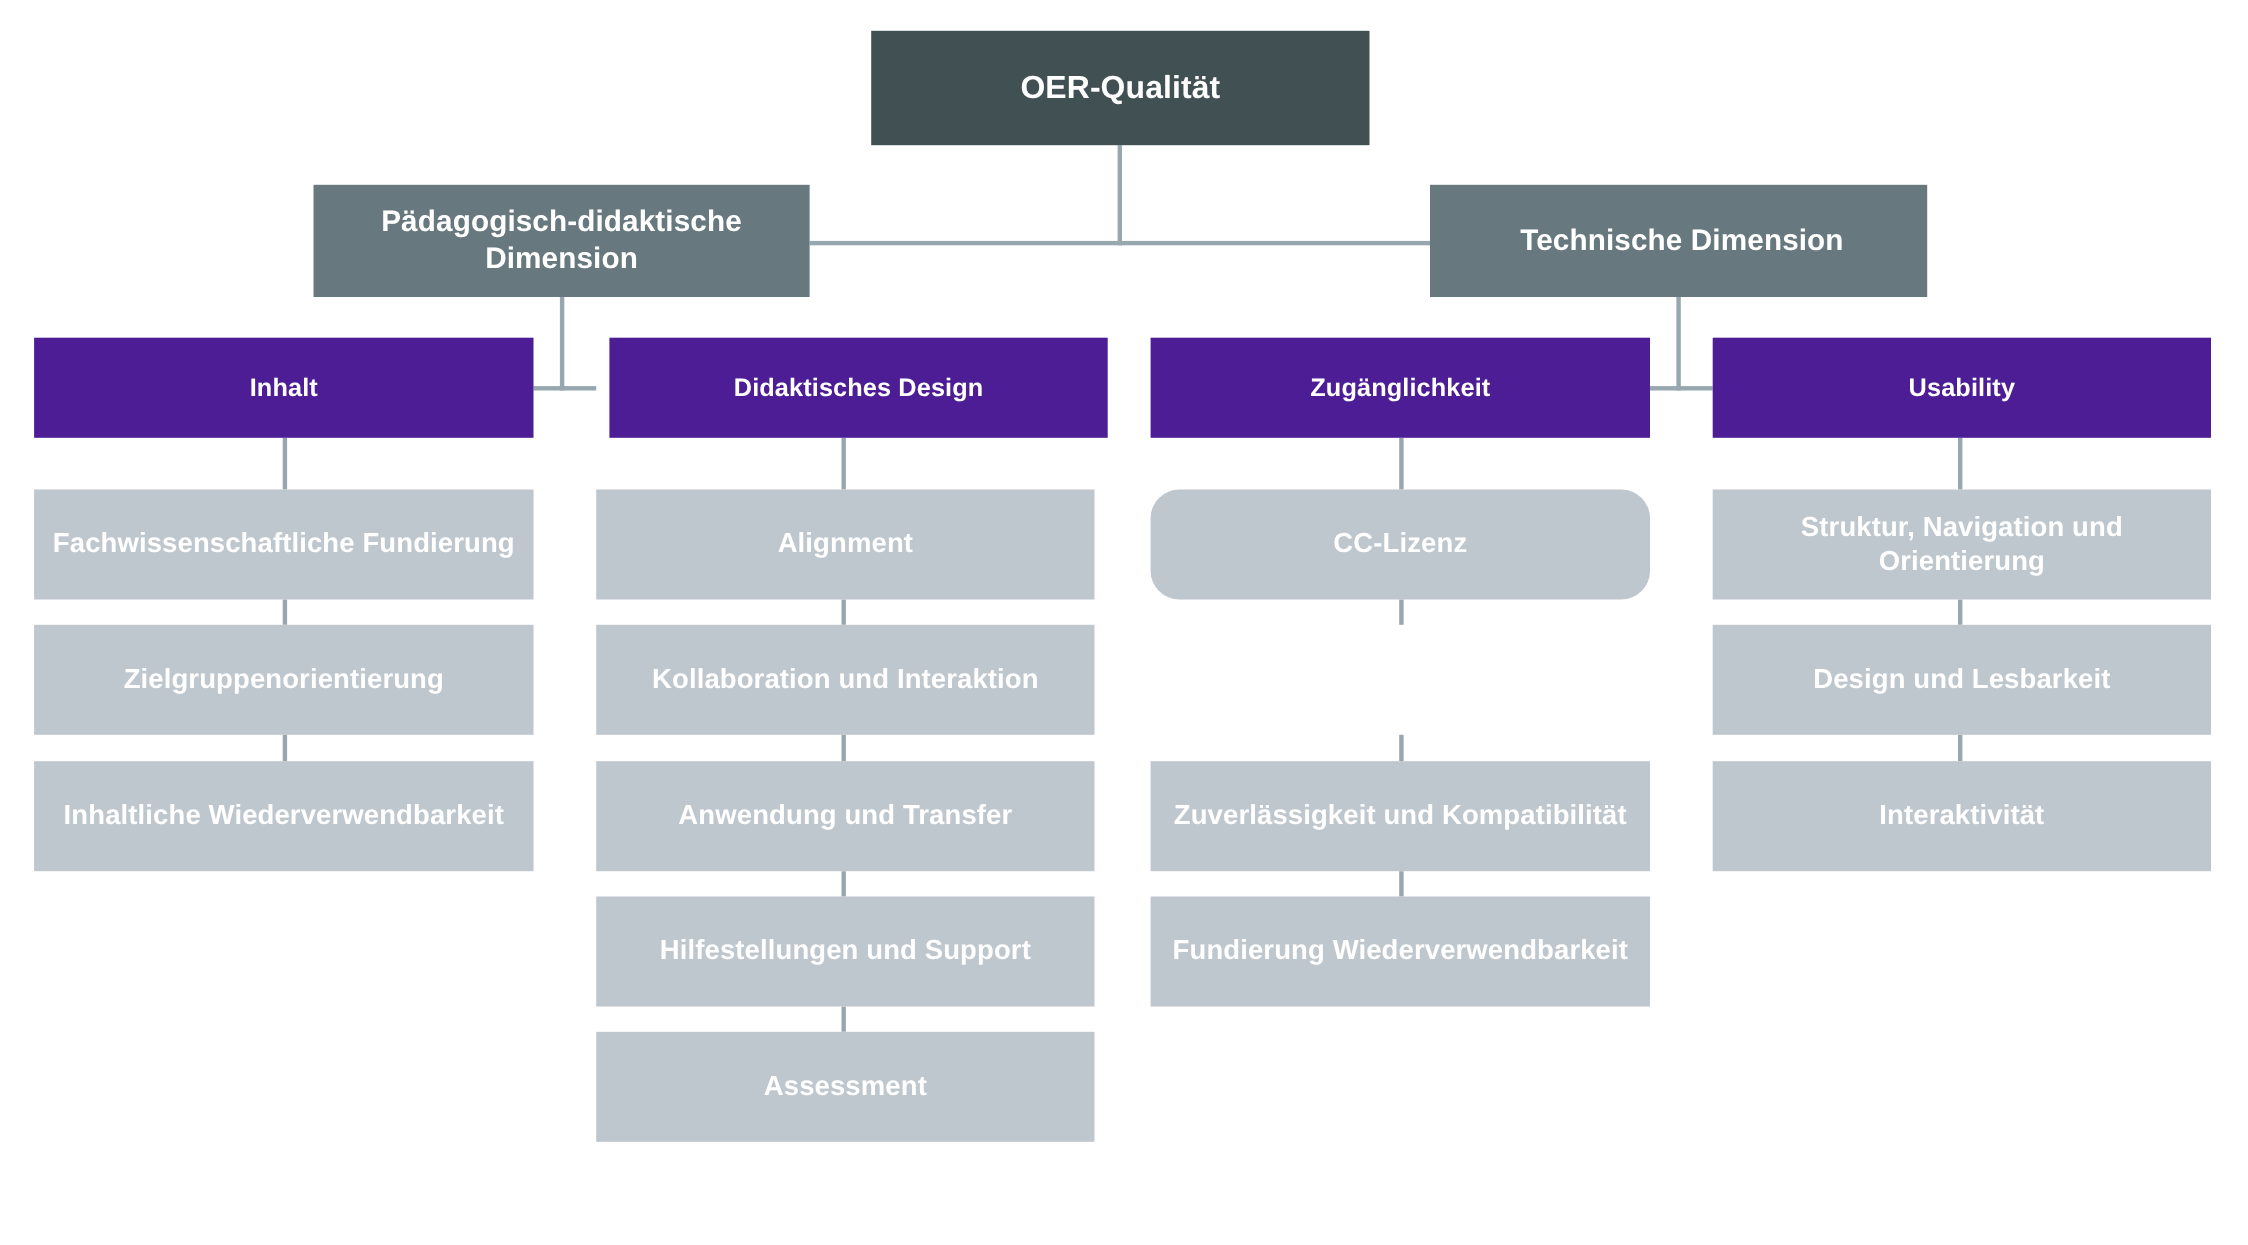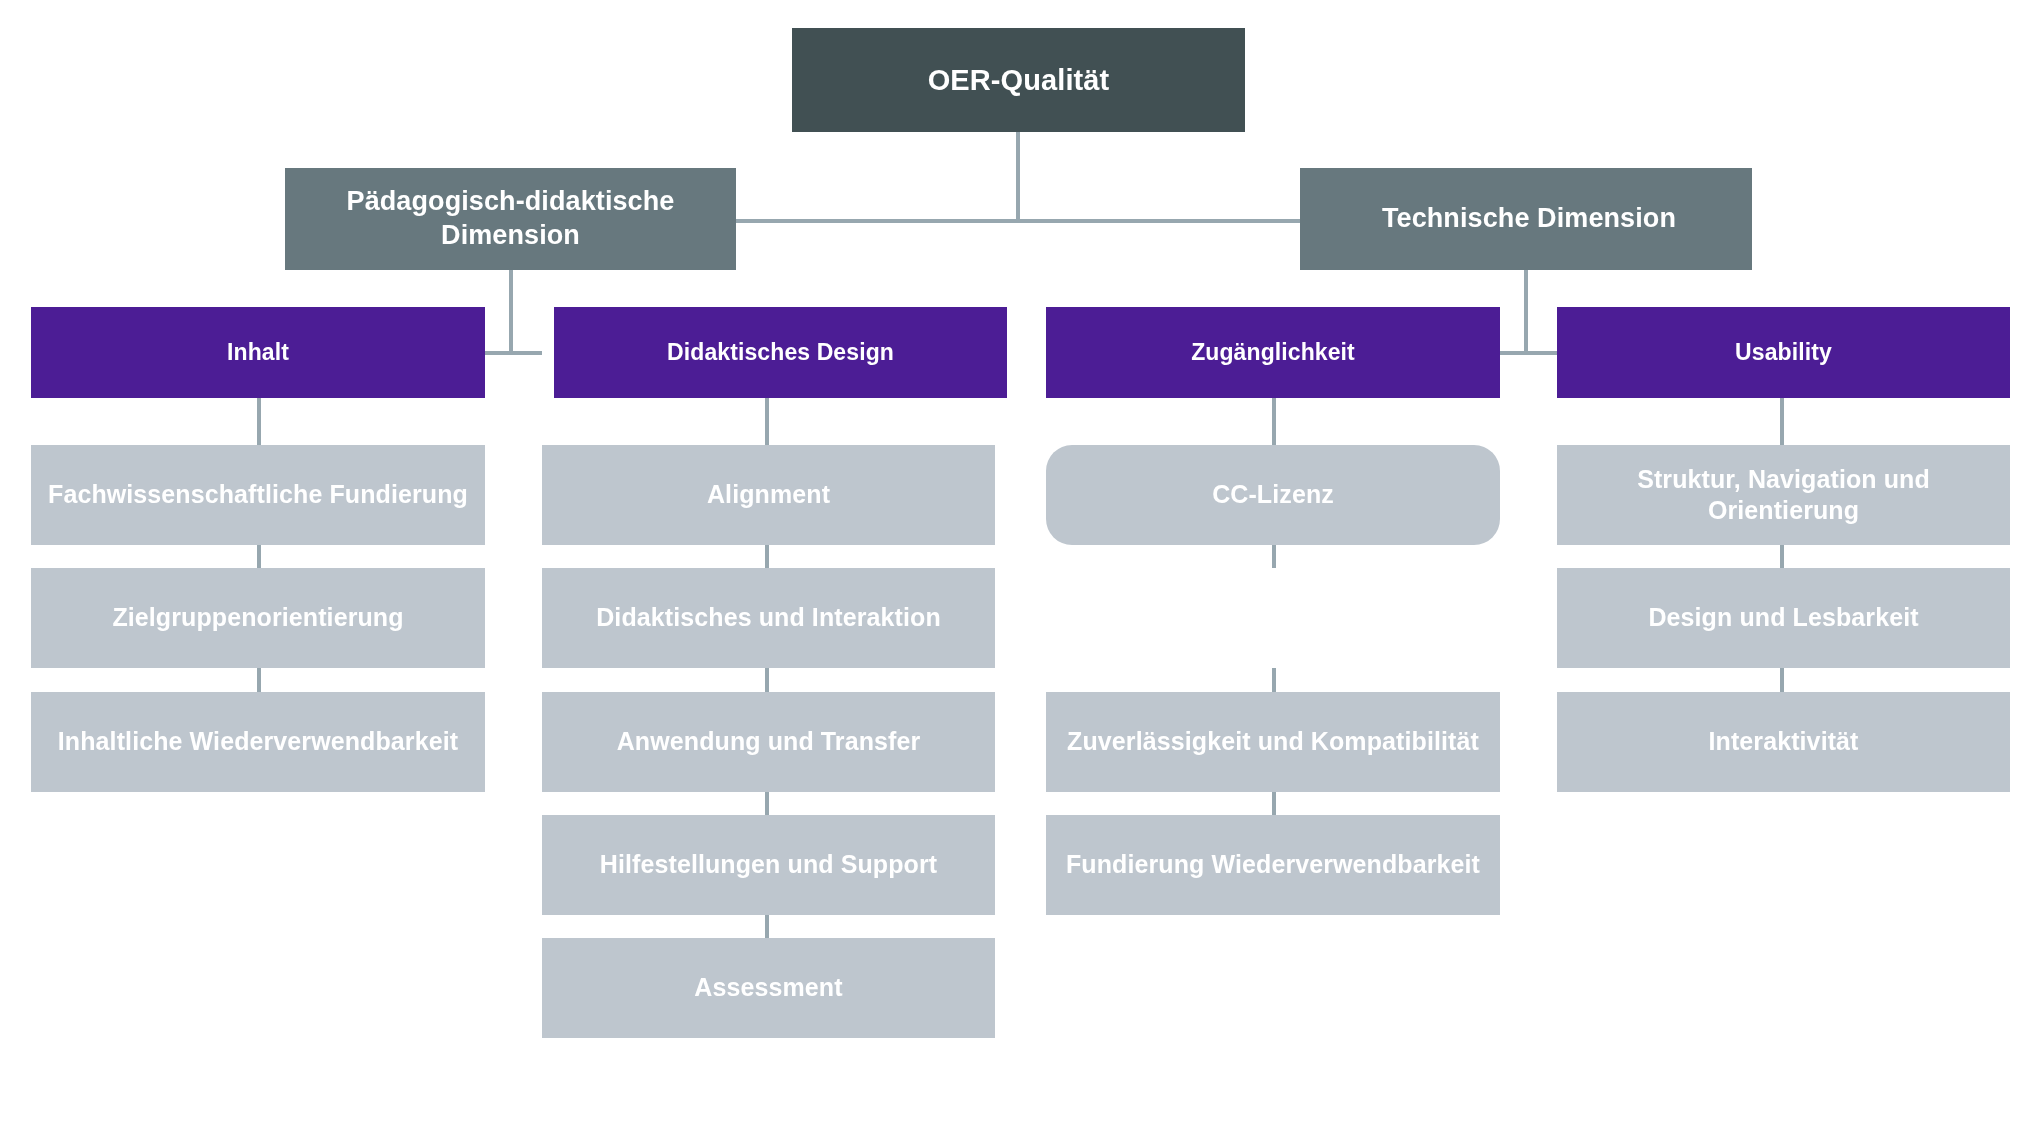--- a/index.html
+++ b/index.html
@@ -108,21 +108,21 @@
     <span>Zielgruppenorientierung</span>
   </div>
   <div class="node level-4" style="left:31px; top:692px; width:454px; height:100px;">
     <span>Inhaltliche Wiederverwendbarkeit</span>
   </div>
 
   <div class="node level-4" style="left:542px; top:445px; width:453px; height:100px;">
     <span>Alignment</span>
   </div>
   <div class="node level-4" style="left:542px; top:568px; width:453px; height:100px;">
-    <span>Didaktisches und Interaktion</span>
+    <span>Kollaboration und Interaktion</span>
   </div>
   <div class="node level-4" style="left:542px; top:692px; width:453px; height:100px;">
     <span>Anwendung und Transfer</span>
   </div>
   <div class="node level-4" style="left:542px; top:815px; width:453px; height:100px;">
     <span>Hilfestellungen und Support</span>
   </div>
   <div class="node level-4" style="left:542px; top:938px; width:453px; height:100px;">
     <span>Assessment</span>
   </div>

